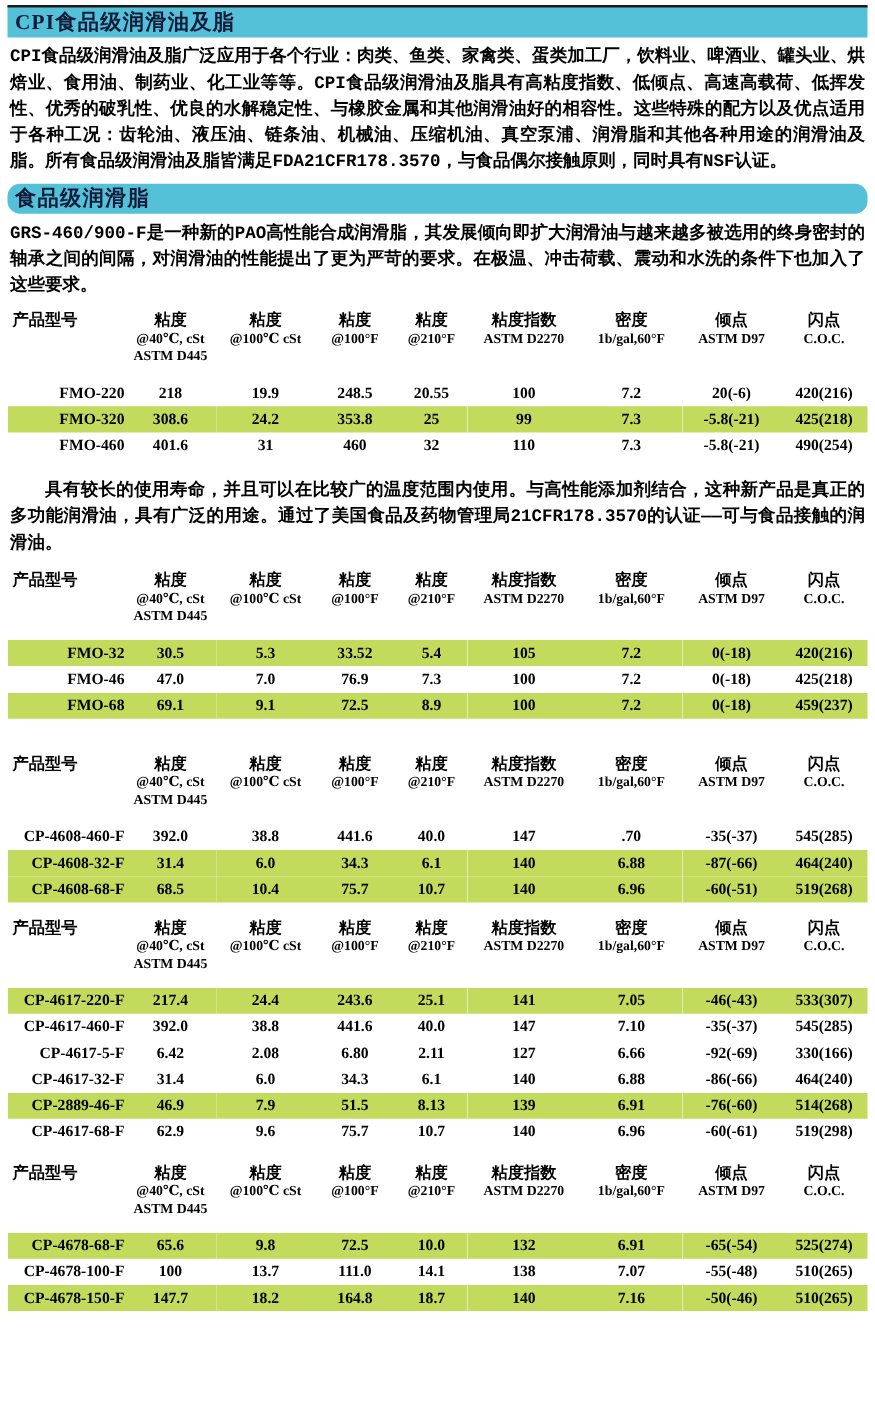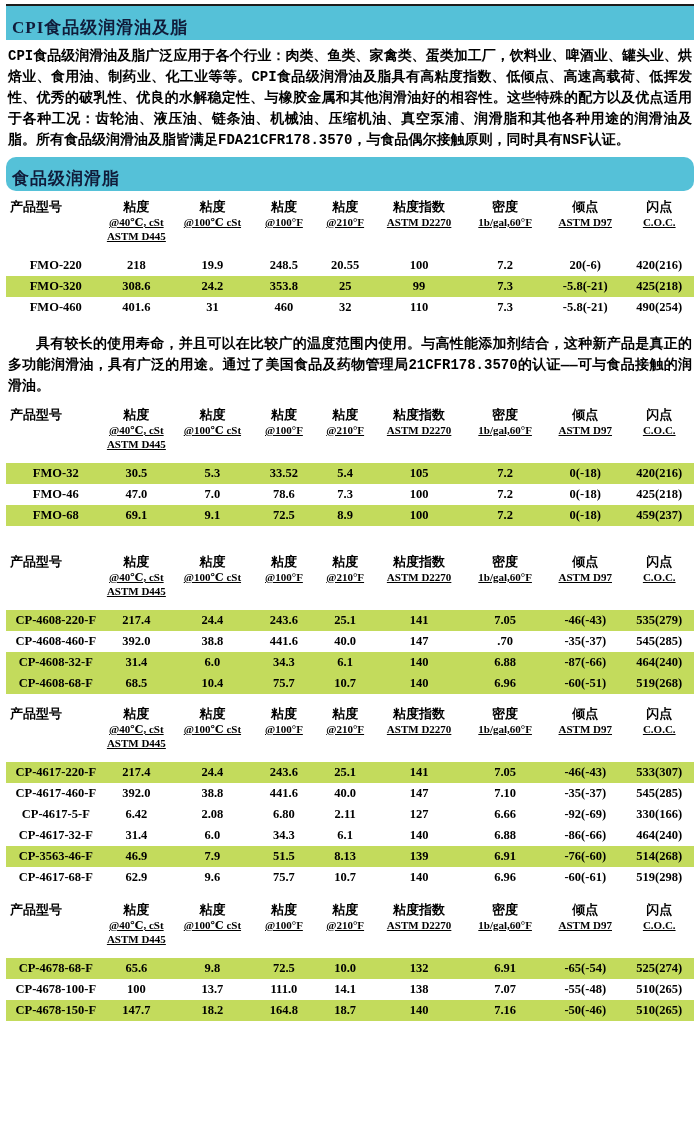--- a/index.html
+++ b/index.html
@@ -10,21 +10,21 @@
   *{box-sizing:border-box;}
   html,body{margin:0;padding:0;}
   body{
     width:700px;height:1134px;overflow:hidden;background:#ffffff;
     font-family:"Liberation Serif","DejaVu Serif",serif;
     font-weight:bold;color:#000;
   }
   .page{padding:4px 6px 0 6px;width:700px;}
   .band{
     background:var(--band);
-    padding:12px 6px 3px 6px;
+    padding:2px 6px 3px 6px;
     font-size:17px;line-height:19px;
     color:var(--title-ink);
     letter-spacing:1px;
   }
   .band-first{border-top:2px solid #1c1c1c;}
   .para{
     font-size:14px;line-height:21px;
     text-align:justify;
     margin:5px 2px 0 2px;
     font-family:Liberation Mono, monospace;
@@ -37,47 +37,48 @@
   .t1{margin-top:6px;}
   .t2{margin-top:8px;}
   .t3{margin-top:26px;}
   .t4{margin-top:10px;}
   .t5{margin-top:12px;}
   table.ptable thead th{
     font-weight:bold;text-align:center;vertical-align:top;
     padding:2px 0 12px 0;font-size:13px;line-height:16px;
   }
   table.ptable thead th.model-h{text-align:left;padding-left:4px;}
-  table.ptable thead .sub{font-size:11px;line-height:14px;font-weight:bold;text-decoration:underline;}
+  table.ptable thead .sub{font-size:11px;line-height:14px;font-weight:bold;}
   .t2 thead th{padding-bottom:10px;}
   .t3 thead th{padding-bottom:14px;}
   .t4 thead th{padding-bottom:24px;}
   .t5 thead th{padding-bottom:16px;}
   table.ptable tbody td{
     height:21px;text-align:center;font-size:12.5px;font-weight:bold;
     padding:0;white-space:nowrap;overflow:hidden;
   }
-  table.ptable tbody td.model{text-align:center;padding-left:6px;}
+  table.ptable tbody td.model{text-align:right;padding-left:6px;}
   table.ptable tbody tr.hl{background:var(--hl);}
 </style>
 </head>
 <body>
 
 <div class="page">
 
   <div class="band band-first">
     <span>CPI食品级润滑油及脂</span>
   </div>
 
   <p class="para">CPI食品级润滑油及脂广泛应用于各个行业：肉类、鱼类、家禽类、蛋类加工厂，饮料业、啤酒业、罐头业、烘焙业、食用油、制药业、化工业等等。CPI食品级润滑油及脂具有高粘度指数、低倾点、高速高载荷、低挥发性、优秀的破乳性、优良的水解稳定性、与橡胶金属和其他润滑油好的相容性。这些特殊的配方以及优点适用于各种工况：齿轮油、液压油、链条油、机械油、压缩机油、真空泵浦、润滑脂和其他各种用途的润滑油及脂。所有食品级润滑油及脂皆满足FDA21CFR178.3570，与食品偶尔接触原则，同时具有NSF认证。</p>
 
   <div class="band band-second">
     <span>食品级润滑脂</span>
   </div>
 
+  <p class="para">GRS-460/900-F是一种新的PAO高性能合成润滑脂，其发展倾向即扩大润滑油与越来越多被选用的终身密封的轴承之间的间隔，对润滑油的性能提出了更为严苛的要求。在极温、冲击荷载、震动和水洗的条件下也加入了这些要求。</p>
 
   <div class="tablewrap t1">
       <table class="ptable">
         <colgroup>
           <col style="width: 13.6%;">
           <col style="width: 10.7%;">
           <col style="width: 11.4%;">
           <col style="width: 9.4%;">
           <col style="width: 8.4%;">
           <col style="width: 13.1%;">
@@ -223,21 +224,21 @@
             <td>5.4</td>
             <td>105</td>
             <td>7.2</td>
             <td>0(-18)</td>
             <td>420(216)</td>
           </tr>
           <tr>
             <td class="model">FMO-46</td>
             <td>47.0</td>
             <td>7.0</td>
-            <td>78.6</td>
+            <td>76.9</td>
             <td>7.3</td>
             <td>100</td>
             <td>7.2</td>
             <td>0(-18)</td>
             <td>425(218)</td>
           </tr>
           <tr class="hl">
             <td class="model">FMO-68</td>
             <td>69.1</td>
             <td>9.1</td>
@@ -297,31 +298,20 @@
               <div>倾点</div>
               <div class="sub">ASTM D97</div>
             </th>
             <th>
               <div>闪点</div>
               <div class="sub">C.O.C.</div>
             </th>
           </tr>
         </thead>
         <tbody>
-          <tr class="hl">
-            <td class="model">CP-4608-220-F</td>
-            <td>217.4</td>
-            <td>24.4</td>
-            <td>243.6</td>
-            <td>25.1</td>
-            <td>141</td>
-            <td>7.05</td>
-            <td>-46(-43)</td>
-            <td>535(279)</td>
-          </tr>
           <tr>
             <td class="model">CP-4608-460-F</td>
             <td>392.0</td>
             <td>38.8</td>
             <td>441.6</td>
             <td>40.0</td>
             <td>147</td>
             <td>.70</td>
             <td>-35(-37)</td>
             <td>545(285)</td>
@@ -442,21 +432,21 @@
             <td>31.4</td>
             <td>6.0</td>
             <td>34.3</td>
             <td>6.1</td>
             <td>140</td>
             <td>6.88</td>
             <td>-86(-66)</td>
             <td>464(240)</td>
           </tr>
           <tr class="hl">
-            <td class="model">CP-3563-46-F</td>
+            <td class="model">CP-2889-46-F</td>
             <td>46.9</td>
             <td>7.9</td>
             <td>51.5</td>
             <td>8.13</td>
             <td>139</td>
             <td>6.91</td>
             <td>-76(-60)</td>
             <td>514(268)</td>
           </tr>
           <tr>

